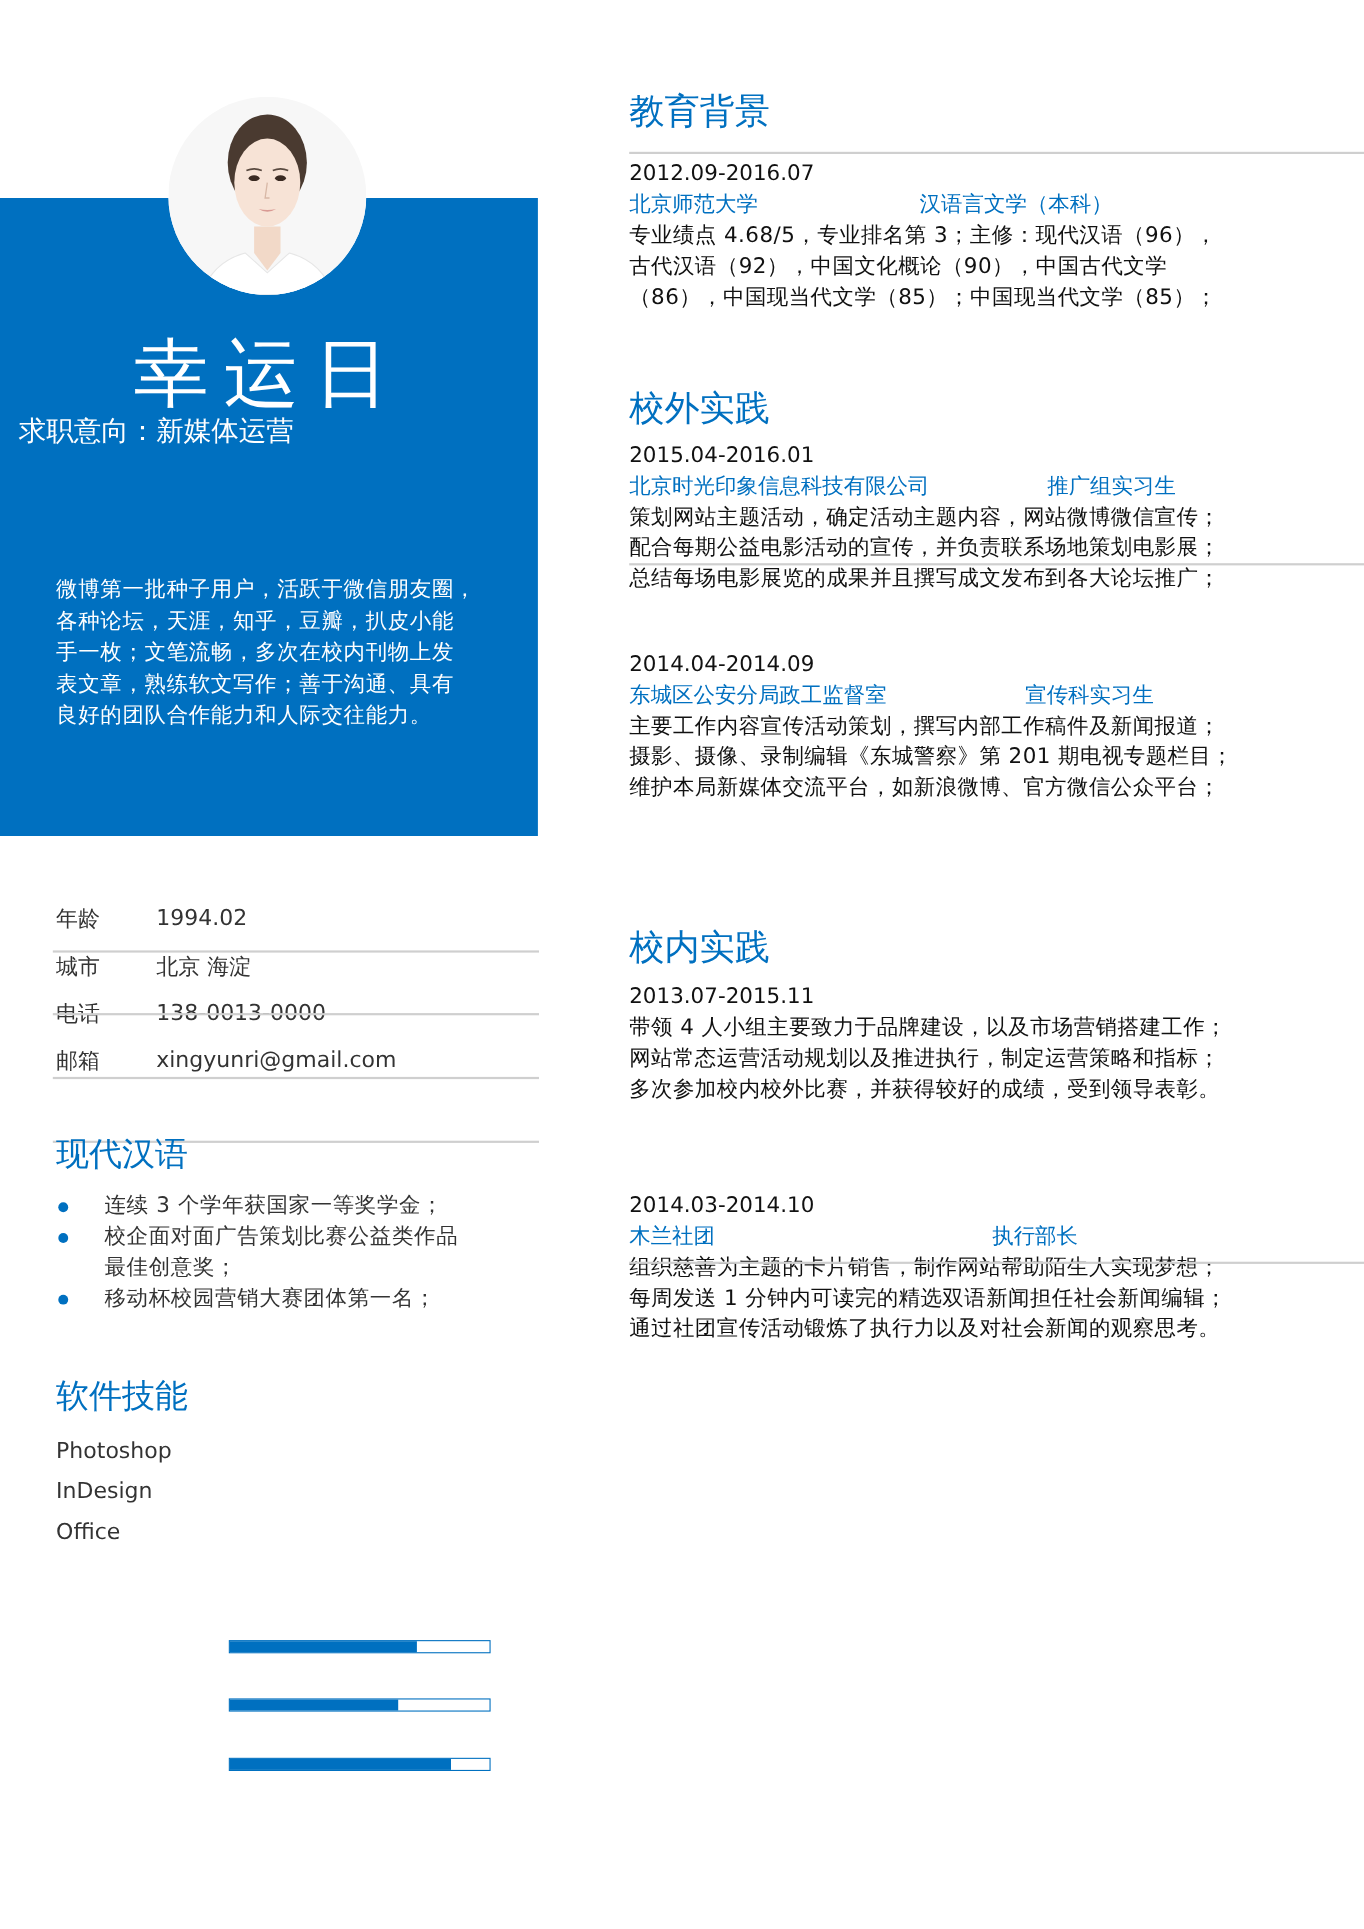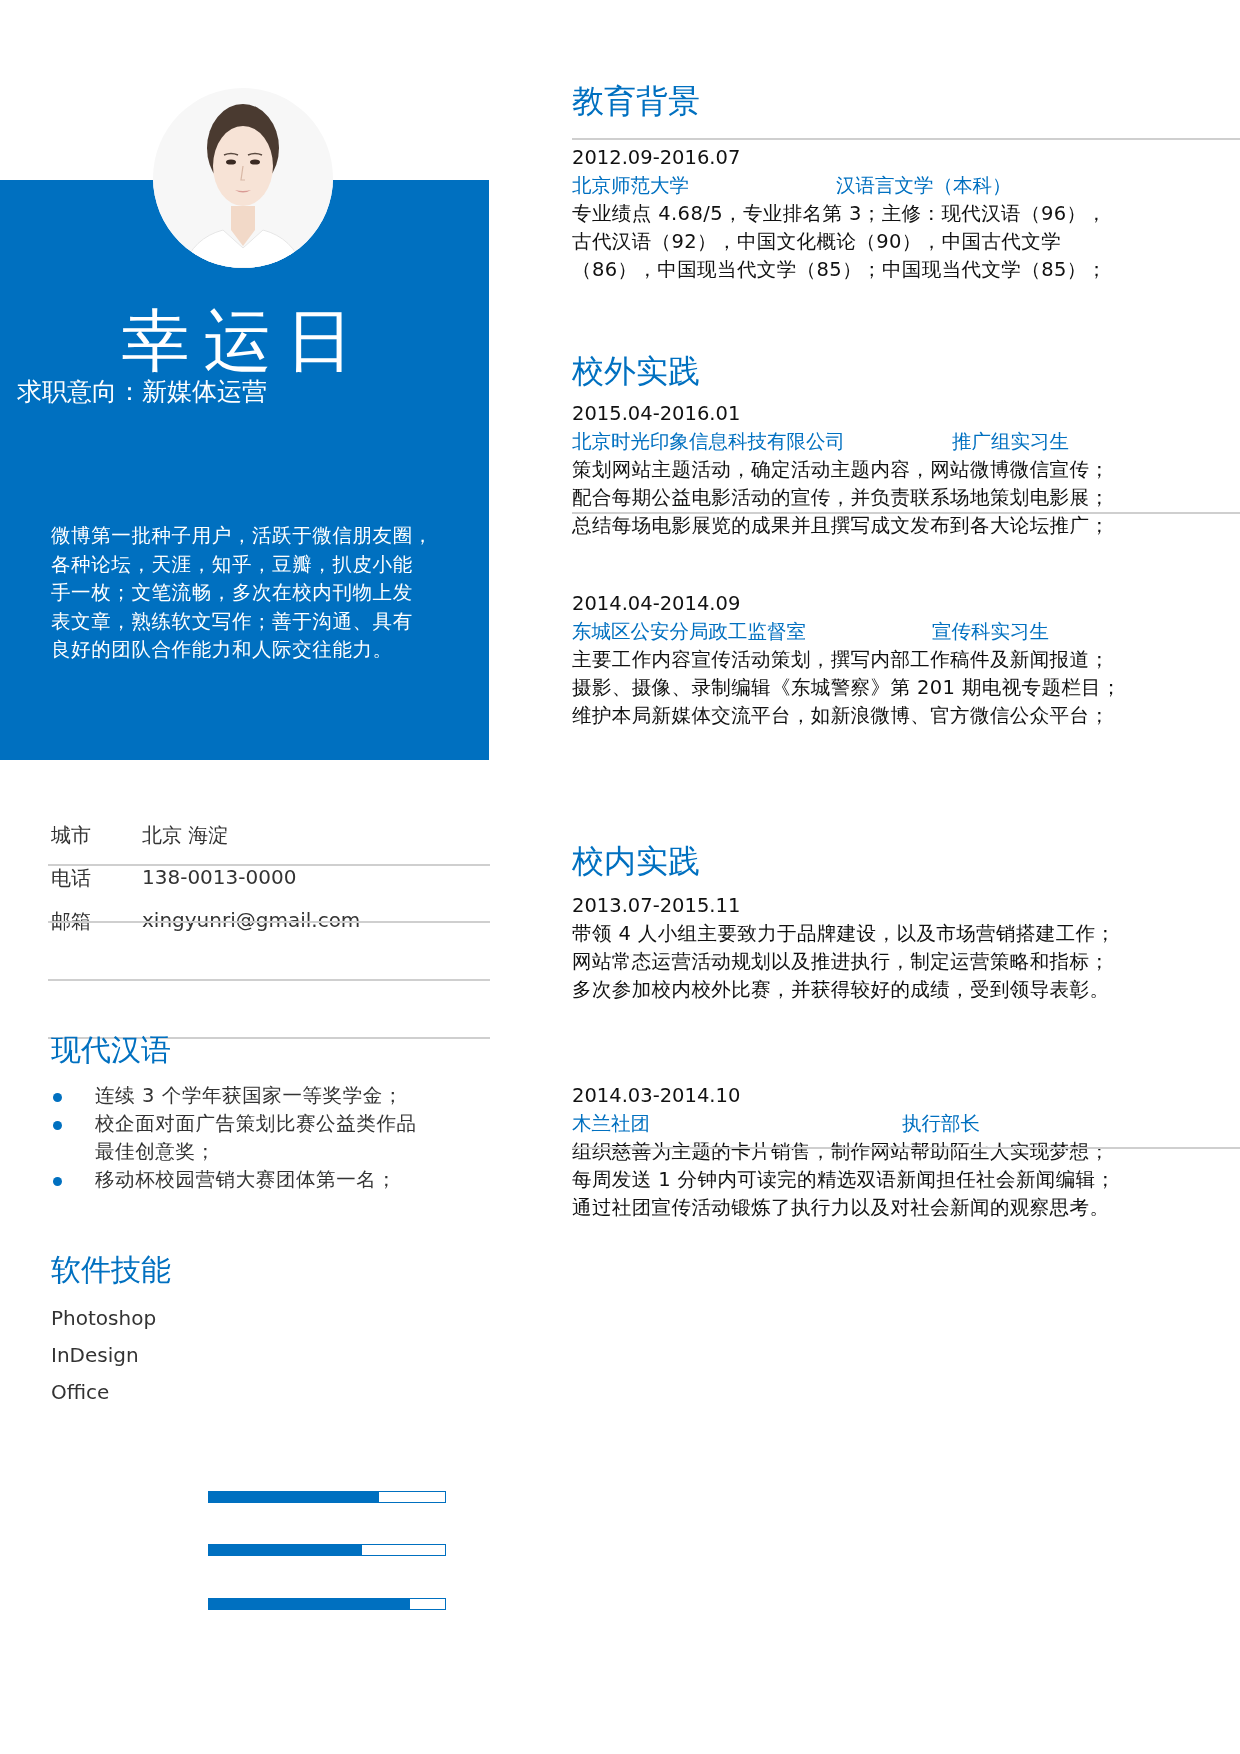--- a/index.html
+++ b/index.html
@@ -84,20 +84,24 @@
 <div class="abs intro">
   <div>微博第一批种子用户，活跃于微信朋友圈，</div>
   <div>各种论坛，天涯，知乎，豆瓣，扒皮小能</div>
   <div>手一枚；文笔流畅，多次在校内刊物上发</div>
   <div>表文章，熟练软文写作；善于沟通、具有</div>
   <div>良好的团队合作能力和人际交往能力。</div>
 </div>
 
 <div class="abs info">
   <div class="info-row">
+    <span class="lbl">年龄</span>
+    <span class="val">1994.02</span>
+  </div>
+  <div class="info-row">
     <span class="lbl">城市</span>
     <span class="val">北京 海淀</span>
   </div>
   <div class="info-row">
     <span class="lbl">电话</span>
     <span class="val">138-0013-0000</span>
   </div>
   <div class="info-row">
     <span class="lbl">邮箱</span>
     <span class="val">xingyunri@gmail.com</span>

